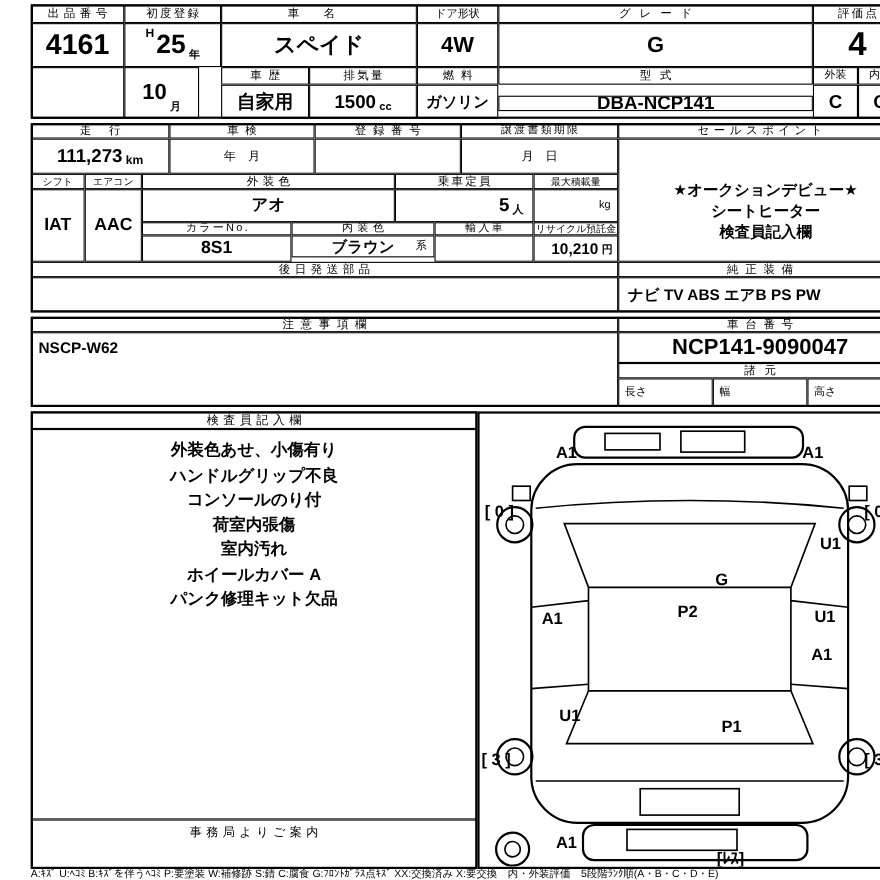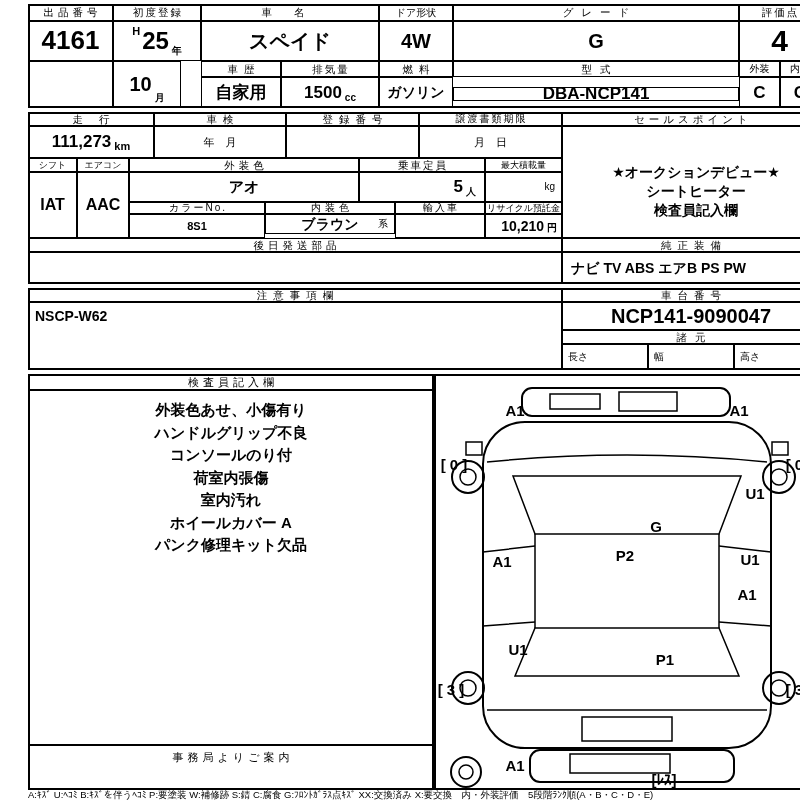--- a/index.html
+++ b/index.html
@@ -108,21 +108,21 @@
   <div class="cell val" style="left:105px;top:172px;width:230px;height:30px;font-size:15px">アオ</div>
   <div class="cell hdr sp2" style="left:335px;top:158px;width:126px;height:14px">乗車定員</div>
   <div class="cell right" style="left:335px;top:172px;width:126px;height:30px;padding-right:8px">
     <span class="val" style="font-size:17px">5</span>
     <span class="unit">人</span>
   </div>
   <div class="cell hdr s9" style="left:461px;top:158px;width:77px;height:14px">最大積載量</div>
   <div class="cell right s10" style="left:461px;top:172px;width:77px;height:30px;padding-right:6px">kg</div>
 
   <div class="cell hdr s10 sp2" style="left:105px;top:202px;width:136px;height:12px">カラーNo.</div>
-  <div class="cell val" style="left:105px;top:214px;width:136px;height:24px;font-size:11px">8S1</div>
+  <div class="cell val" style="left:105px;top:214px;width:136px;height:24px;font-size:16px">8S1</div>
   <div class="cell hdr s10 sp4" style="left:241px;top:202px;width:130px;height:12px">内装色</div>
   <div class="cell" style="left:241px;top:214px;width:130px;height:20px">
     <span class="val" style="font-size:14px">ブラウン</span>
     <span style="position:absolute;right:6px;bottom:4px;font-size:10px">系</span>
   </div>
   <div class="cell hdr s10 sp2" style="left:371px;top:202px;width:90px;height:12px">輸入車</div>
   <div class="cell" style="left:371px;top:214px;width:90px;height:24px"></div>
   <div class="cell hdr s9" style="left:461px;top:202px;width:77px;height:12px">リサイクル預託金</div>
   <div class="cell right" style="left:461px;top:214px;width:77px;height:24px;padding-right:4px">
     <span class="val" style="font-size:14px">10,210</span>

